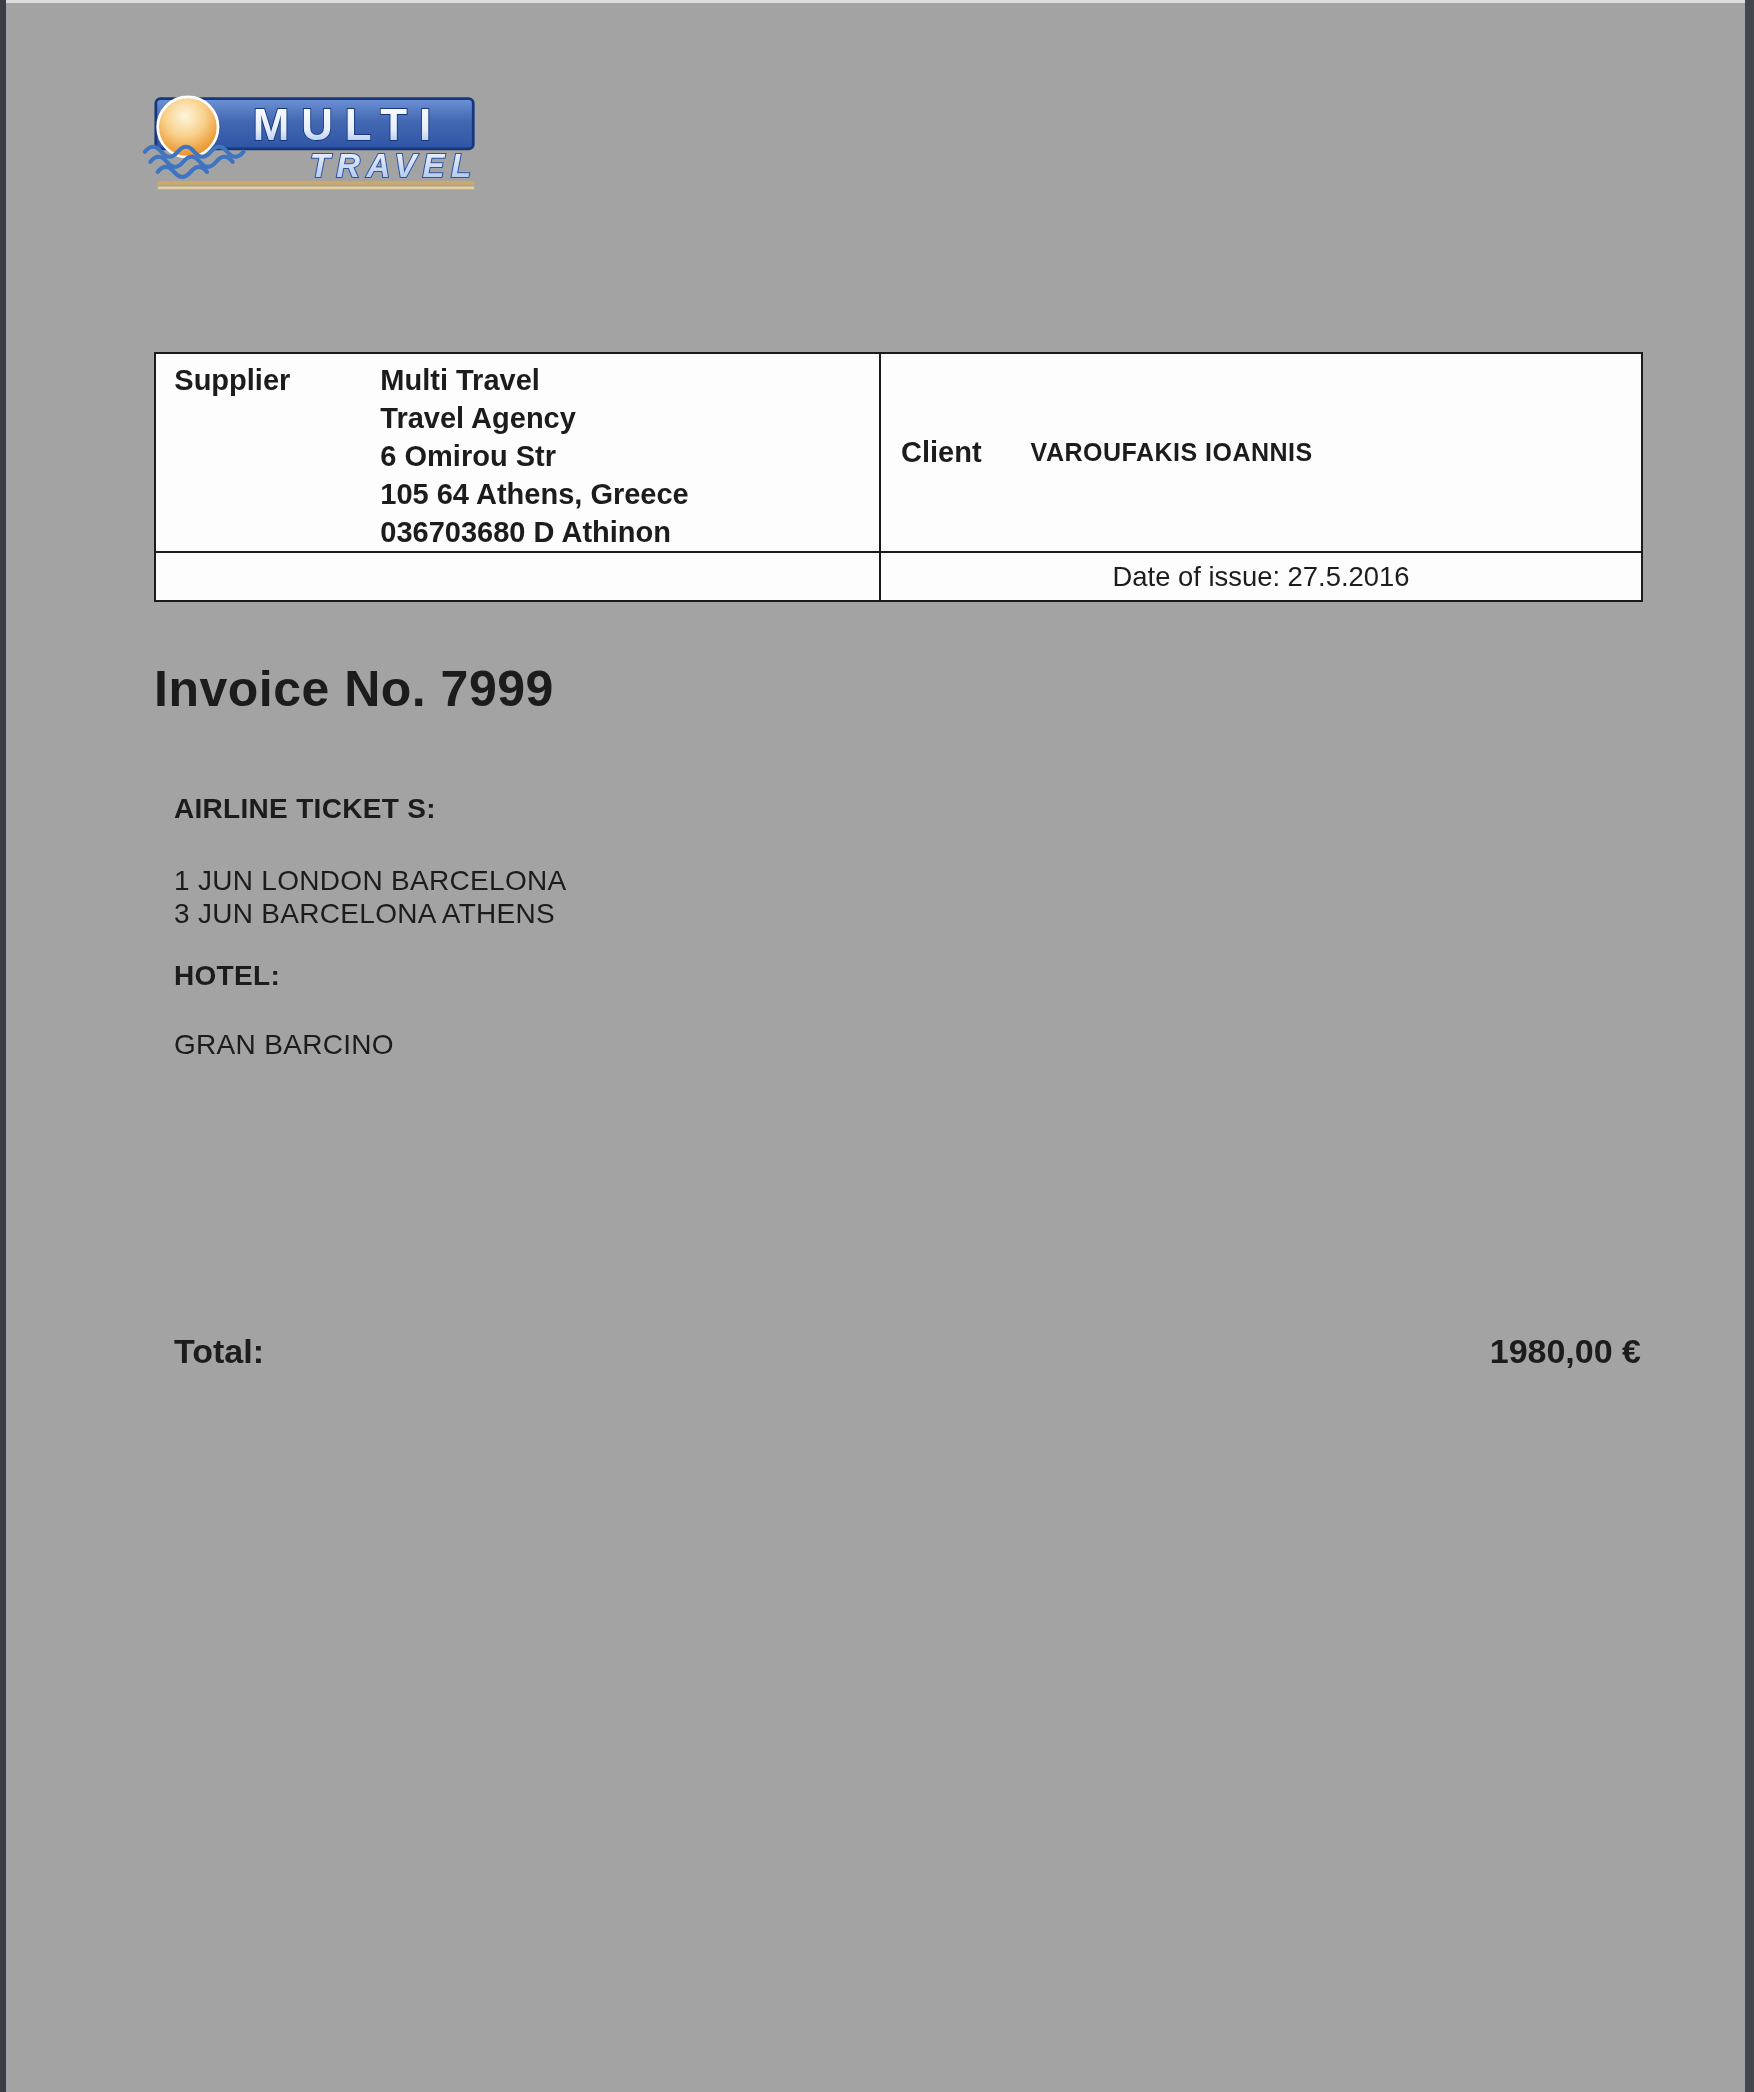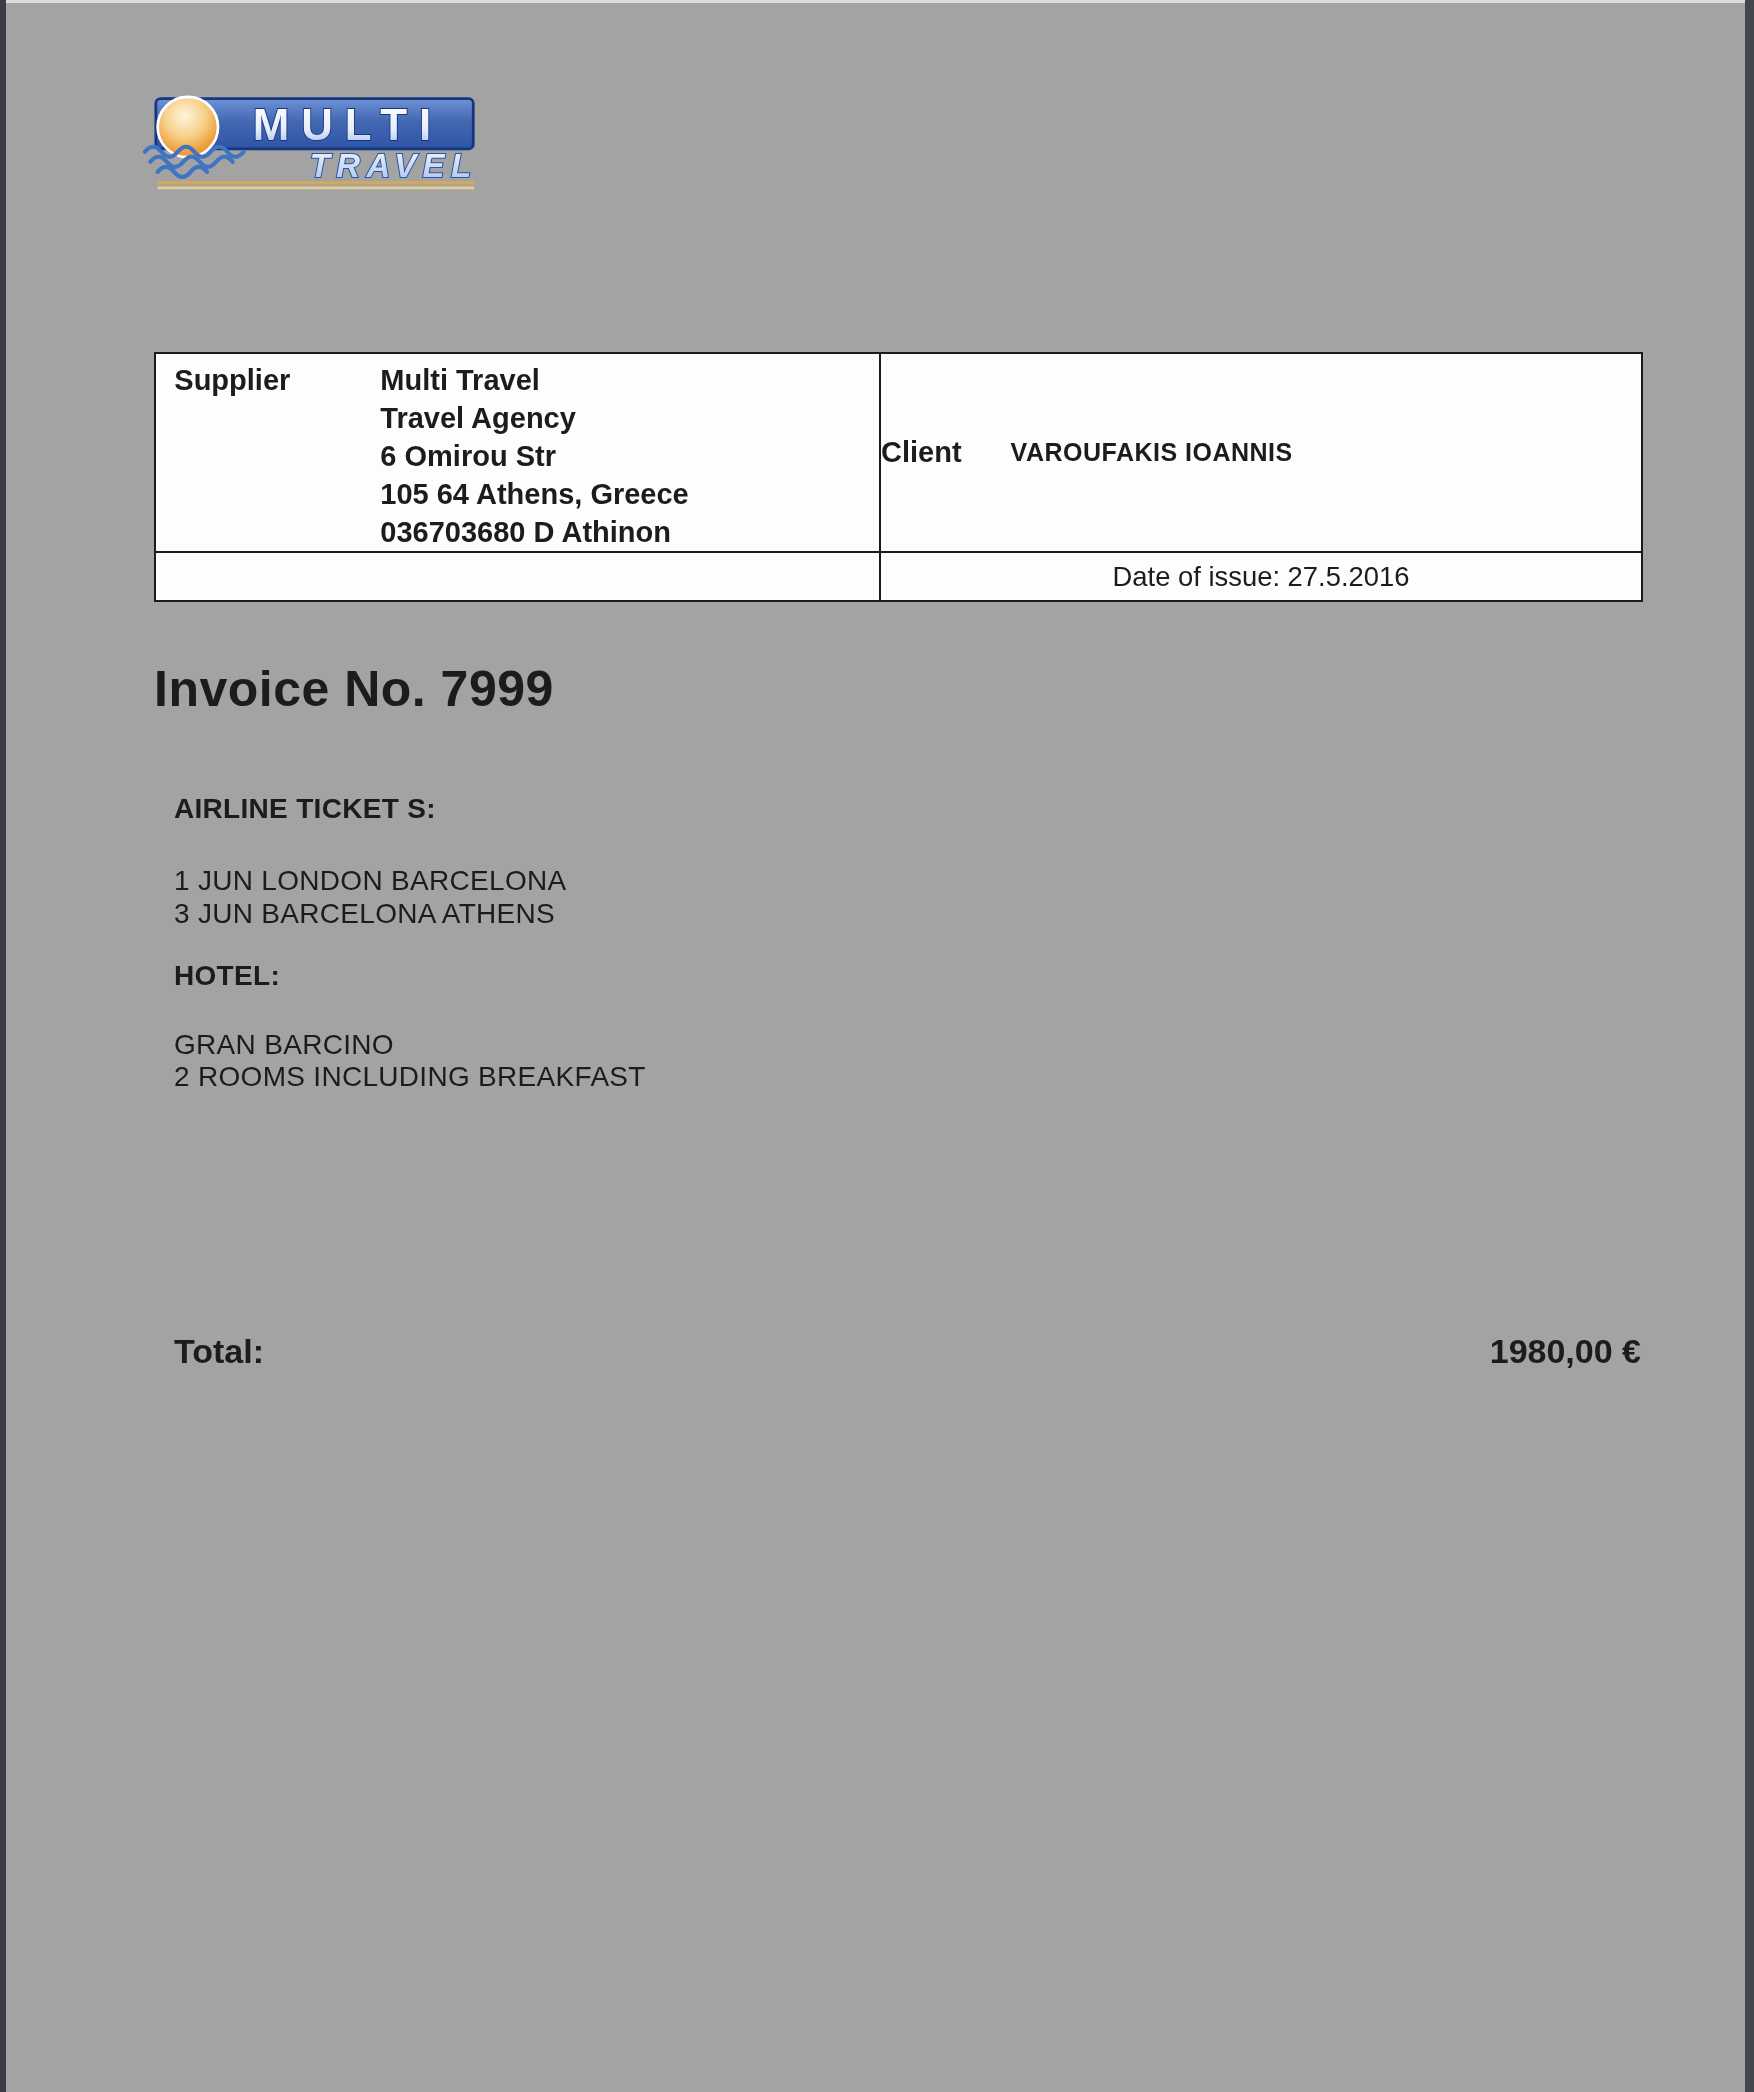--- a/index.html
+++ b/index.html
@@ -24,21 +24,21 @@
 
   table.header-table {
     position:absolute; left:154px; top:352px; width:1488px;
     border-collapse:collapse; table-layout:fixed;
   }
   table.header-table td { border:2.7px solid #1b1b1b; background:#fdfdfd; }
   .supplier-cell { vertical-align:top; padding:7.3px 0 0 18.3px; height:198px; }
   .sup-flex { display:flex; }
   .sup-label { width:206px; font-weight:bold; font-size:29px; line-height:38px; }
   .sup-lines { font-weight:bold; font-size:29px; line-height:38px; }
-  .client-cell { vertical-align:middle; padding-left:0; }
+  .client-cell { vertical-align:middle; padding-left:20px; }
   .client-flex { display:flex; align-items:center; gap:49px; }
   .client-label { font-weight:bold; font-size:29px; }
   .client-name  { font-weight:bold; font-size:25px; letter-spacing:0.5px; }
   .empty-cell { height:49px; }
   .date-cell { text-align:center; font-size:27.4px; font-weight:normal; }
 
   .invoice-title {
     position:absolute; left:154px; top:660px; width:1488px;
     font-size:50px; font-weight:bold; letter-spacing:0.5px;
   }
@@ -146,21 +146,20 @@
     </table>
 
   <div class="invoice-title">Invoice No. 7999</div>
 
   <div class="body-line bold t-airline-header">AIRLINE TICKET S:</div>
   <div class="body-line t-airline-1">1 JUN LONDON BARCELONA</div>
   <div class="body-line t-airline-2">3 JUN BARCELONA ATHENS</div>
 
   <div class="body-line bold t-hotel-header">HOTEL:</div>
   <div class="body-line t-hotel-1">GRAN BARCINO</div>
-  <div class="body-line t-hotel-2">2 ROOMS INCLUDING BREAKFAST</div>
 
   <div class="total-row">
     <span>Total:</span>
     <span>1980,00 €</span>
   </div>
 
   <div class="edge-left"></div>
   <div class="edge-right"></div>
 </div>
 

